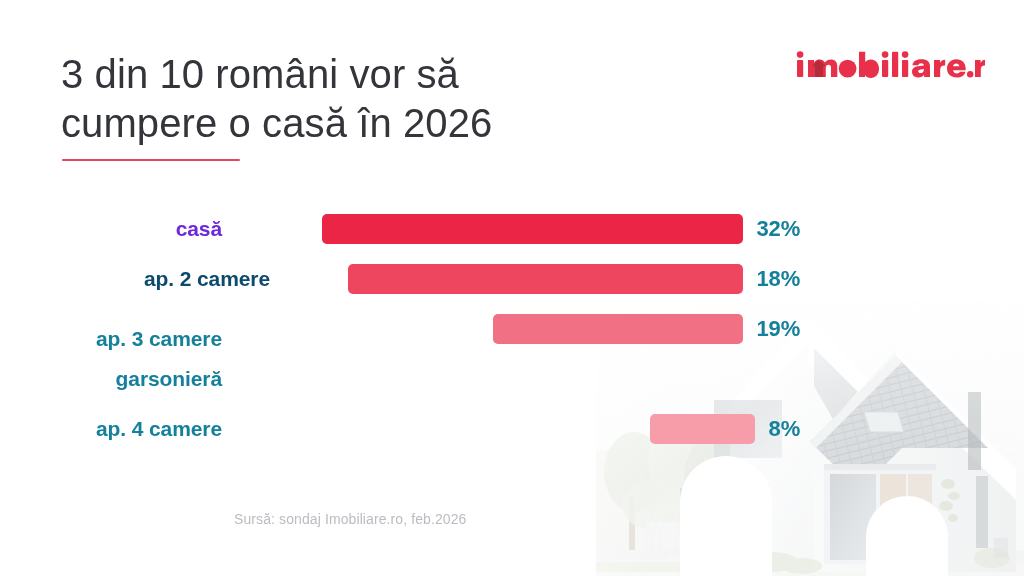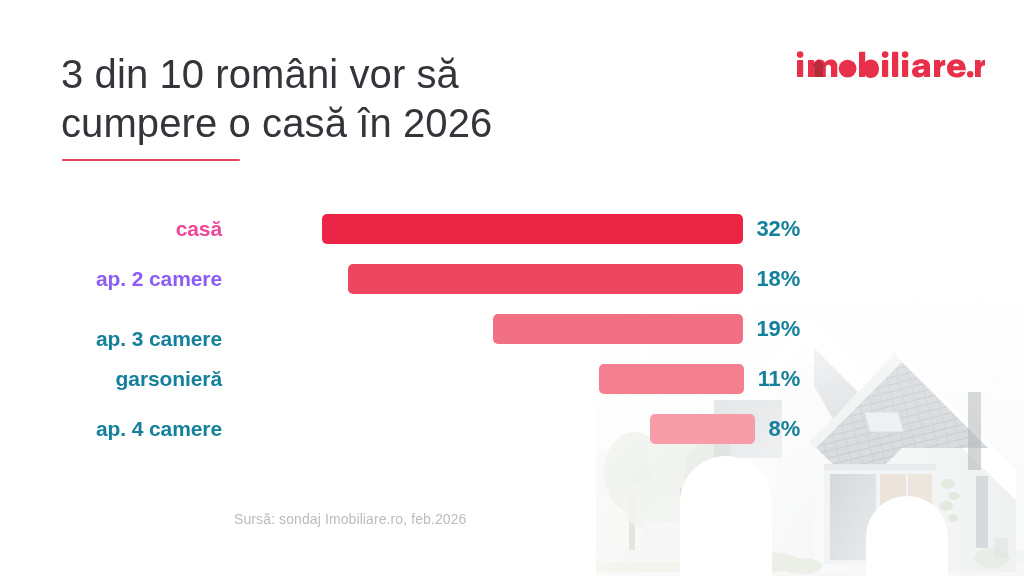--- a/index.html
+++ b/index.html
@@ -202,52 +202,48 @@
 
   <div id="title">
     <span class="line">3 din 10 români vor să</span>
     <span class="line">cumpere o casă în 2026</span>
   </div>
   <div id="title-rule"></div>
 
   <div id="chart">
       <div class="row">
         <div class="row-inner">
-          <div class="cat-label" style="color: #ec4899;">casă</div>
+          <div class="cat-label" style="color: #6d28d9;">casă</div>
           <div class="bar-wrap">
             <div class="bar" style="width: 420.6px; background: rgb(234, 37, 70);"></div>
             <div class="val-label">32%</div>
           </div>
         </div>
       </div>
       <div class="row">
         <div class="row-inner">
-          <div class="cat-label" style="color: #8b5cf6;">ap. 2 camere</div>
+          <div class="cat-label" style="color: #0c4a6e; margin-left: 48px;">ap. 2 camere</div>
           <div class="bar-wrap">
             <div class="bar" style="width: 394.3px; background: rgb(239, 70, 95);"></div>
             <div class="val-label">18%</div>
           </div>
         </div>
       </div>
       <div class="row">
         <div class="row-inner">
           <div class="cat-label" style="color: rgb(21, 128, 155); margin-top: 20px;">ap. 3 camere</div>
           <div class="bar-wrap">
             <div class="bar" style="width: 249.7px; background: rgb(242, 112, 132);"></div>
             <div class="val-label">19%</div>
           </div>
         </div>
       </div>
       <div class="row">
         <div class="row-inner">
           <div class="cat-label" style="color: rgb(21, 128, 155);">garsonieră</div>
-          <div class="bar-wrap">
-            <div class="bar" style="width: 144.6px; background: rgb(244, 128, 143);"></div>
-            <div class="val-label">11%</div>
-          </div>
         </div>
       </div>
       <div class="row">
         <div class="row-inner">
           <div class="cat-label" style="color: rgb(21, 128, 155);">ap. 4 camere</div>
           <div class="bar-wrap">
             <div class="bar" style="width: 105.1px; background: rgb(247, 156, 169);"></div>
             <div class="val-label">8%</div>
           </div>
         </div>

